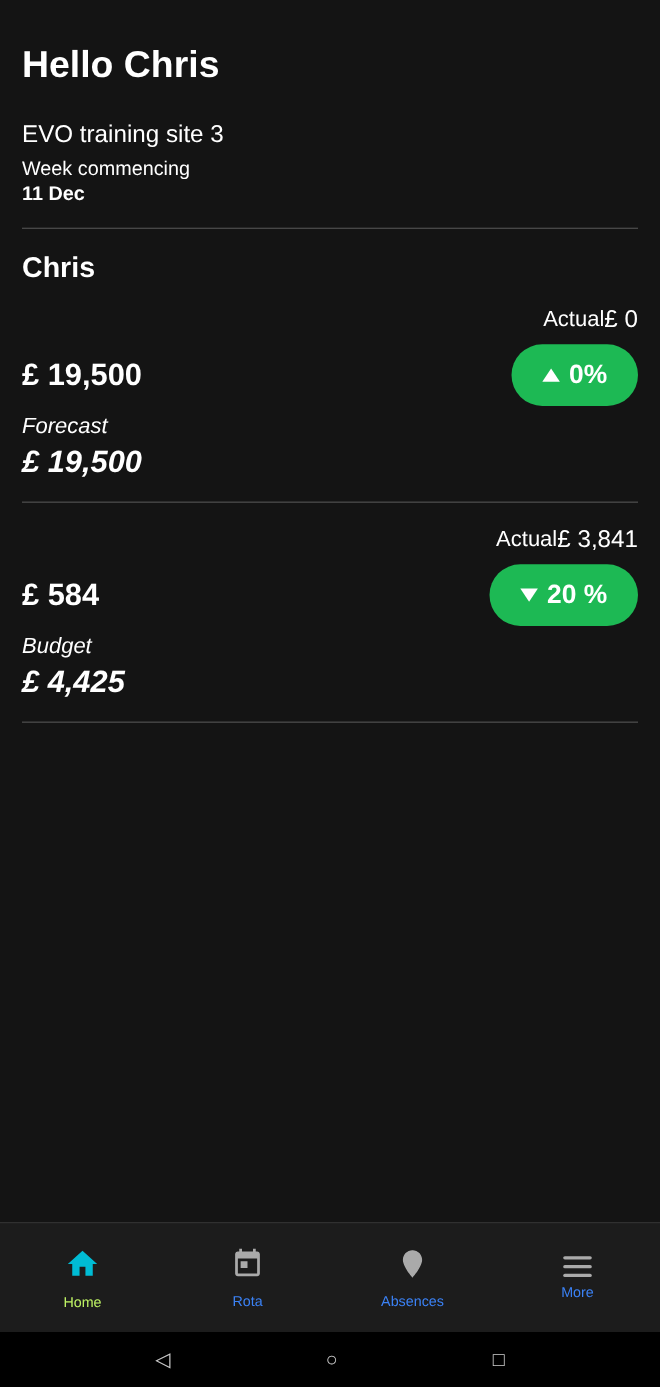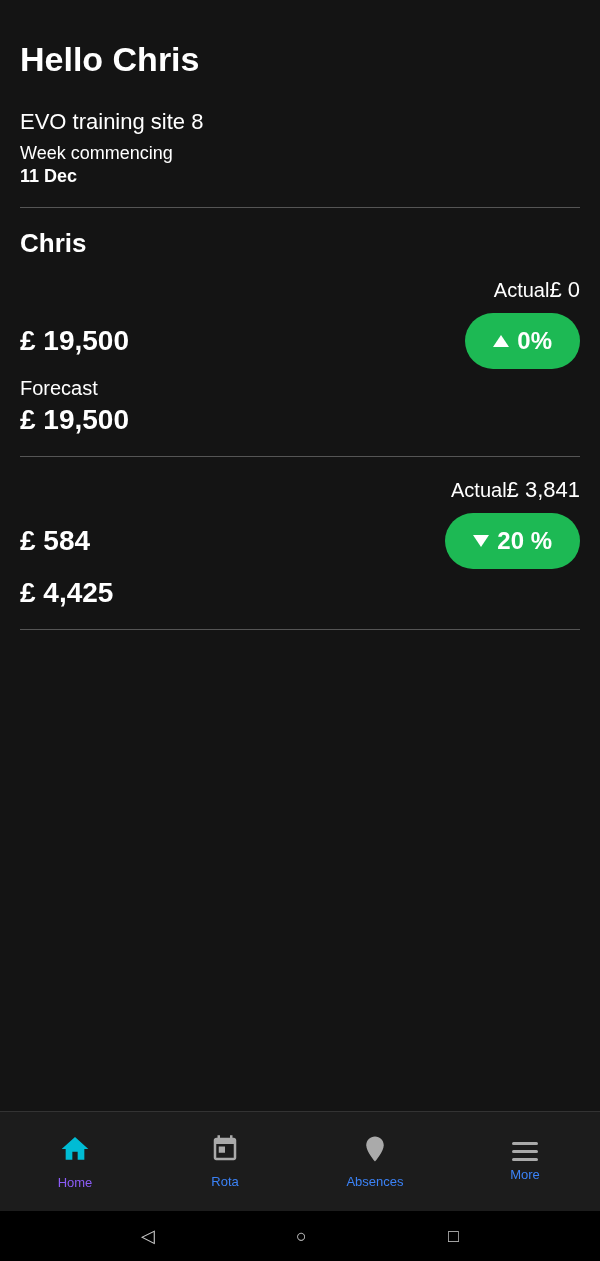--- a/index.html
+++ b/index.html
@@ -143,21 +143,21 @@
       cursor: pointer;
       width: 25%;
     }
 
     .nav-label {
       font-size: 13px;
       color: #3b82f6;
     }
 
     .nav-label.active {
-      color: #8b5cf6;
+      color: #bef264;
     }
 
     
     .home-icon-svg {
       fill: #00bcd4;
       width: 32px;
       height: 32px;
     }
 
     .rota-icon-svg {
@@ -198,30 +198,31 @@
 
     .actual-row {
       display: flex;
       justify-content: flex-end;
       align-items: center;
       margin-bottom: 10px;
     }
 
     .forecast-block {
       margin-top: 4px;
+      font-style: italic;
     }
   </style>
 </head>
 <body>
 
 <div class="main-content">
 
   <div class="greeting">Hello Chris</div>
 
-  <div class="site-name">EVO training site 8</div>
+  <div class="site-name">EVO training site 3</div>
   <div class="week-label">Week commencing</div>
   <div class="week-date">11 Dec</div>
 
   <hr class="divider">
 
   <div class="section">
     <div class="section-title">Chris</div>
 
     <div class="actual-row">
       <div class="label-text">Actual</div>
@@ -253,20 +254,21 @@
 
     <div style="display:flex; justify-content:space-between; align-items:center; margin-bottom:8px;">
       <div class="amount-large">£ 584</div>
       <div class="percent-badge">
         <span class="arrow-down"></span>
         <span>20 %</span>
       </div>
     </div>
 
     <div class="forecast-block">
+      <div class="label-text">Budget</div>
       <div class="amount-large" style="margin-top:4px;">£ 4,425</div>
     </div>
   </div>
 
   <hr class="divider">
 </div>
 
 <nav class="bottom-nav">
 
   <div class="nav-item">

